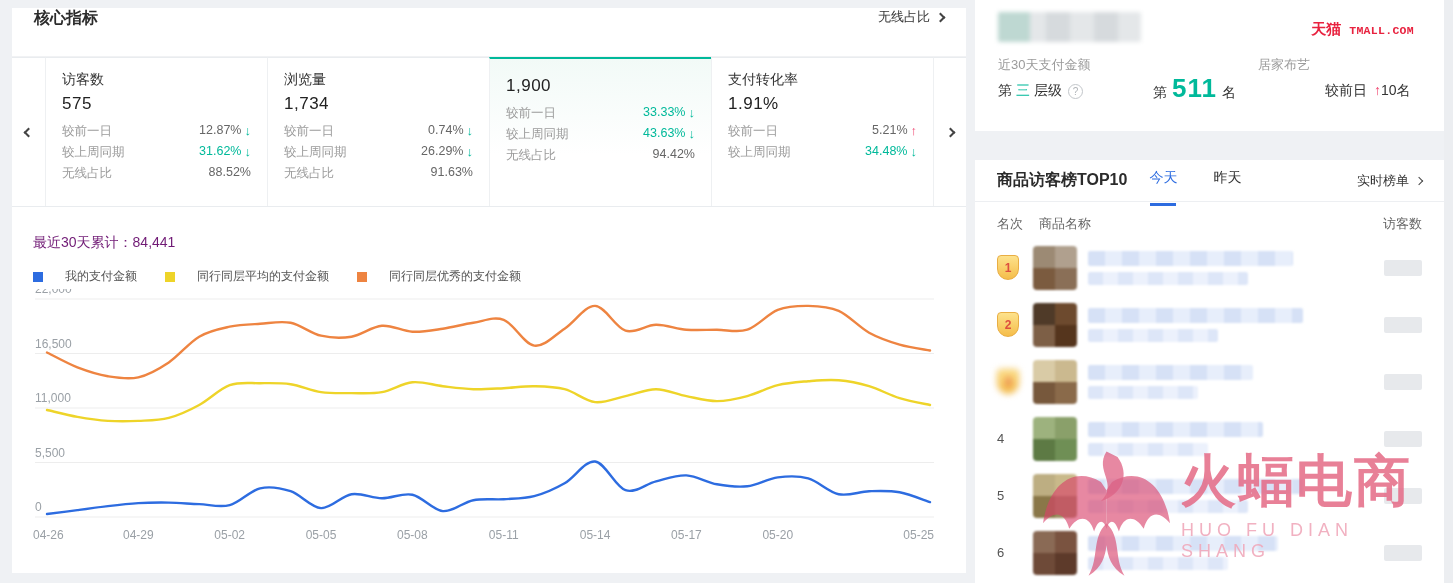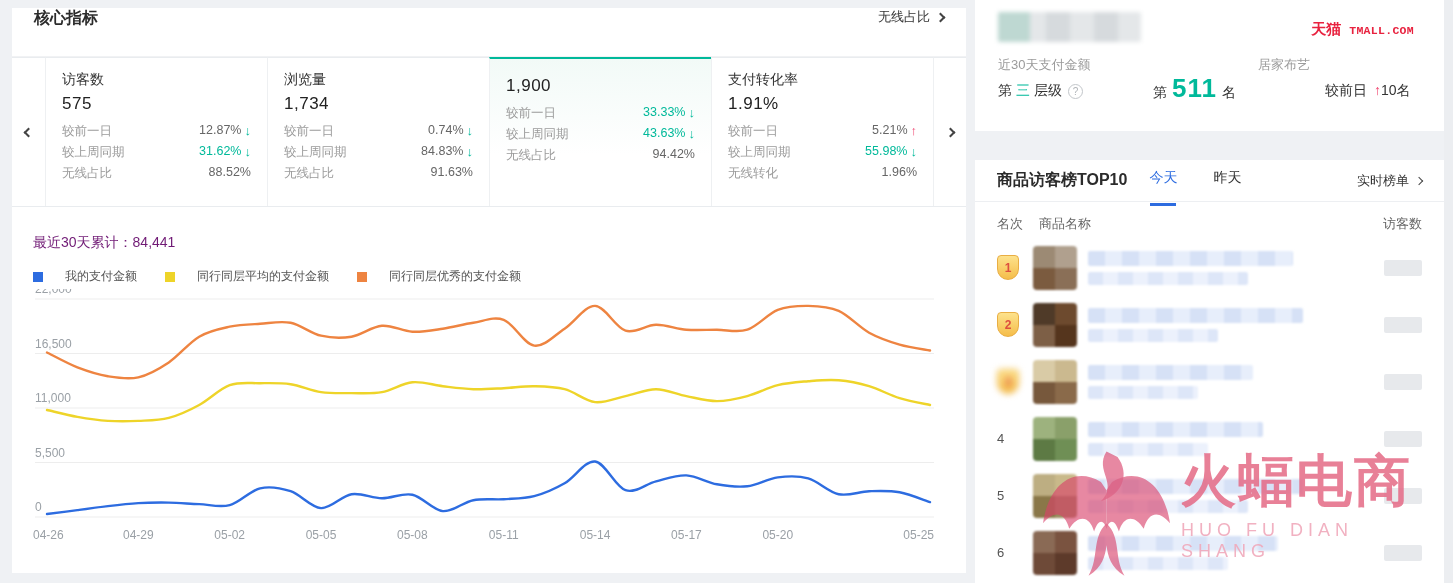--- a/index.html
+++ b/index.html
@@ -128,21 +128,21 @@
     <div class="mcard">
       <div class="mtitle">浏览量</div>
       <div class="mvalue">1,734</div>
       <div class="mrow">
         <span class="mlabel">较前一日</span>
         <span class="mval">0.74%</span>
         <span class="arr down">↓</span>
       </div>
       <div class="mrow">
         <span class="mlabel">较上周同期</span>
-        <span class="mval">84.83%</span>
+        <span class="mval">26.29%</span>
         <span class="arr down">↓</span>
       </div>
       <div class="mrow">
         <span class="mlabel">无线占比</span>
         <span class="mval">91.63%</span>
       </div>
     </div>
 
     <div class="mcard active">
       <div class="mvalue">1,900</div>
@@ -165,26 +165,22 @@
     <div class="mcard">
       <div class="mtitle">支付转化率</div>
       <div class="mvalue">1.91%</div>
       <div class="mrow">
         <span class="mlabel">较前一日</span>
         <span class="mval">5.21%</span>
         <span class="arr up">↑</span>
       </div>
       <div class="mrow">
         <span class="mlabel">较上周同期</span>
-        <span class="mval tone-teal">55.98%</span>
-        <span class="arr down">↓</span>
-      </div>
-      <div class="mrow">
-        <span class="mlabel">无线转化</span>
-        <span class="mval">1.96%</span>
+        <span class="mval tone-teal">34.48%</span>
+        <span class="arr down">↓</span>
       </div>
     </div>
 
     <div class="gutter r">
         <span class="chev right"></span>
       </div>
   </div>
 
   <div class="trend-summary">最近30天累计：84,441</div>
 

